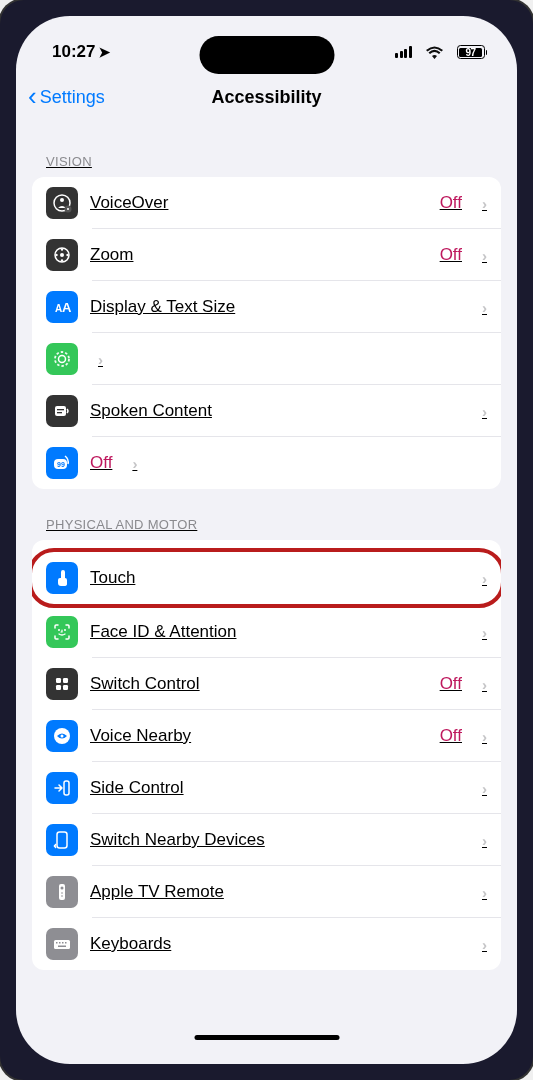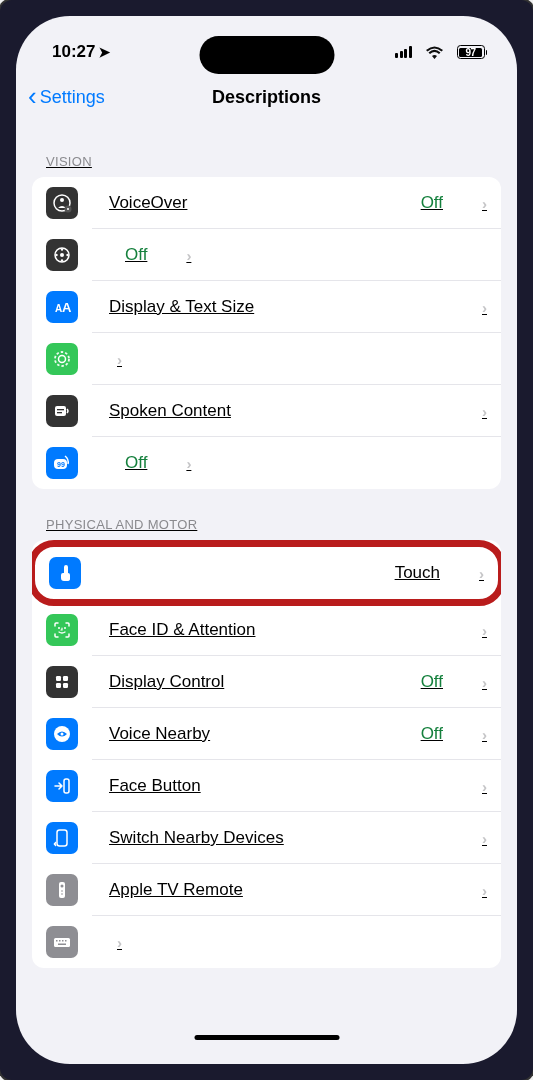--- a/index.html
+++ b/index.html
@@ -8,21 +8,21 @@
       font-family: -apple-system, BlinkMacSystemFont, "Segoe UI", sans-serif;
       display: flex;
       justify-content: center;
       align-items: flex-start;
       min-height: 1080px;
     }
     .phone-frame {
       width: 533px;
       height: 1080px;
       background: #1a1a2e;
-      border-radius: 12px;
+      border-radius: 24px;
       padding: 16px;
       position: relative;
       box-shadow: 0 0 0 2px #333;
     }
     .phone-screen {
       width: 100%;
       height: 100%;
       background: #f2f2f7;
       border-radius: 54px;
       overflow: hidden;
@@ -156,21 +156,21 @@
     .list-group {
       background: #fff;
       border-radius: 12px;
       overflow: hidden;
     }
     .list-item {
       display: flex;
       align-items: center;
       min-height: 52px;
       padding: 7px 14px;
-      gap: 31px;
+      gap: 12px;
       position: relative;
     }
     .list-item:not(:last-child)::after {
       content: "";
       position: absolute;
       bottom: 0;
       left: 60px;
       right: 0;
       height: 1px;
       background: #e5e5ea;
@@ -184,34 +184,32 @@
       justify-content: center;
       flex-shrink: 0;
     }
     .item-label {
       flex: 1;
       font-size: 17px;
       color: #000;
     }
     .item-value {
       font-size: 17px;
-      color: #15803d;
-      margin-left: 16px;
+      color: #be185d;
     }
     .chevron {
       color: #c5c5c7;
       font-size: 15px;
       font-weight: 600;
       margin-left: 8px;
     }
     .highlight-ring {
-      border: 7px solid #b91c1c;
+      border: 4px solid #b91c1c;
       border-radius: 26px;
-      margin: 0 -4px -2px -4px;
-      text-align: right;
+      margin: 8px -4px -2px -4px;
     }
     .highlight-ring .list-item::after {
       display: none;
     }
     .home-indicator {
       position: absolute;
       bottom: 24px;
       left: 50%;
       transform: translateX(-50%);
       width: 145px;
@@ -251,21 +249,21 @@
           <div class="battery-tip"></div>
         </div>
       </div>
     </div>
 
     <div class="nav-bar">
       <div class="back-button">
         <span class="back-chevron">‹</span>
         <span>Settings</span>
       </div>
-      <div class="nav-title">Descriptions</div>
+      <div class="nav-title">Accessibility</div>
     </div>
 
     <div class="content">
 
       <div class="section-header">VISION</div>
       <div class="list-group">
 
         <div class="list-item">
           <div class="app-icon" style="background:#333">
             <svg width="22" height="22" viewBox="0 0 22 22">
@@ -285,20 +283,21 @@
           <div class="app-icon" style="background:#333">
             <svg width="22" height="22" viewBox="0 0 22 22">
                 <circle cx="11" cy="11" r="7" fill="none" stroke="#fff" stroke-width="1.5"></circle>
                 <circle cx="11" cy="5.5" r="1.2" fill="#fff"></circle>
                 <circle cx="11" cy="16.5" r="1.2" fill="#fff"></circle>
                 <circle cx="5.5" cy="11" r="1.2" fill="#fff"></circle>
                 <circle cx="16.5" cy="11" r="1.2" fill="#fff"></circle>
                 <circle cx="11" cy="11" r="2" fill="#fff"></circle>
               </svg>
           </div>
+          <span class="item-label">Zoom</span>
           <span class="item-value">Off</span>
           <span class="chevron">›</span>
         </div>
 
         <div class="list-item">
           <div class="app-icon" style="background:#007aff">
             <svg width="22" height="22" viewBox="0 0 22 22">
                 <text x="4" y="16" font-size="10" font-weight="700" fill="#fff">A</text>
                 <text x="11" y="16" font-size="13" font-weight="700" fill="#fff">A</text>
               </svg>
@@ -374,21 +373,21 @@
 
         <div class="list-item">
           <div class="app-icon" style="background:#333">
             <svg width="22" height="22" viewBox="0 0 22 22">
                 <rect x="5" y="5" width="5" height="5" rx="1.2" fill="#fff"></rect>
                 <rect x="12" y="5" width="5" height="5" rx="1.2" fill="#fff"></rect>
                 <rect x="5" y="12" width="5" height="5" rx="1.2" fill="#fff"></rect>
                 <rect x="12" y="12" width="5" height="5" rx="1.2" fill="#fff"></rect>
               </svg>
           </div>
-          <span class="item-label">Display Control</span>
+          <span class="item-label">Switch Control</span>
           <span class="item-value">Off</span>
           <span class="chevron">›</span>
         </div>
 
         <div class="list-item">
           <div class="app-icon" style="background:#007aff">
             <svg width="22" height="22" viewBox="0 0 22 22">
                 <circle cx="11" cy="11" r="8" fill="#fff"></circle>
                 <path d="M6 11 Q11 6 16 11 Q11 16 6 11" fill="#007aff"></path>
                 <circle cx="11" cy="11" r="1.5" fill="#fff"></circle>
@@ -399,21 +398,21 @@
           <span class="chevron">›</span>
         </div>
 
         <div class="list-item">
           <div class="app-icon" style="background:#007aff">
             <svg width="22" height="22" viewBox="0 0 22 22">
                 <rect x="13" y="4" width="5" height="14" rx="2" fill="none" stroke="#fff" stroke-width="1.5"></rect>
                 <path d="M4 11 L11 11 M8 8 L11 11 L8 14" stroke="#fff" stroke-width="1.5" fill="none" stroke-linecap="round" stroke-linejoin="round"></path>
               </svg>
           </div>
-          <span class="item-label">Face Button</span>
+          <span class="item-label">Side Control</span>
           <span class="chevron">›</span>
         </div>
 
         <div class="list-item">
           <div class="app-icon" style="background:#007aff">
             <svg width="22" height="22" viewBox="0 0 22 22">
                 <rect x="6" y="3" width="10" height="16" rx="2.5" fill="none" stroke="#fff" stroke-width="1.5"></rect>
                 <path d="M5 15 Q3 17 5 19 M4 16 Q2.5 17 4 18" stroke="#fff" stroke-width="1.2" fill="none"></path>
               </svg>
           </div>
@@ -438,20 +437,21 @@
           <div class="app-icon" style="background:#8e8e93">
             <svg width="22" height="22" viewBox="0 0 22 22">
                 <rect x="3" y="7" width="16" height="9" rx="1.5" fill="#fff"></rect>
                 <rect x="5" y="9" width="1.5" height="1.5" fill="#8e8e93"></rect>
                 <rect x="8" y="9" width="1.5" height="1.5" fill="#8e8e93"></rect>
                 <rect x="11" y="9" width="1.5" height="1.5" fill="#8e8e93"></rect>
                 <rect x="14" y="9" width="1.5" height="1.5" fill="#8e8e93"></rect>
                 <rect x="7" y="12.5" width="8" height="1.5" fill="#8e8e93"></rect>
               </svg>
           </div>
+          <span class="item-label">Keyboards</span>
           <span class="chevron">›</span>
         </div>
       </div>
     </div>
 
     <div class="home-indicator"></div>
   </div>
 </div>
 
 </body></html>

